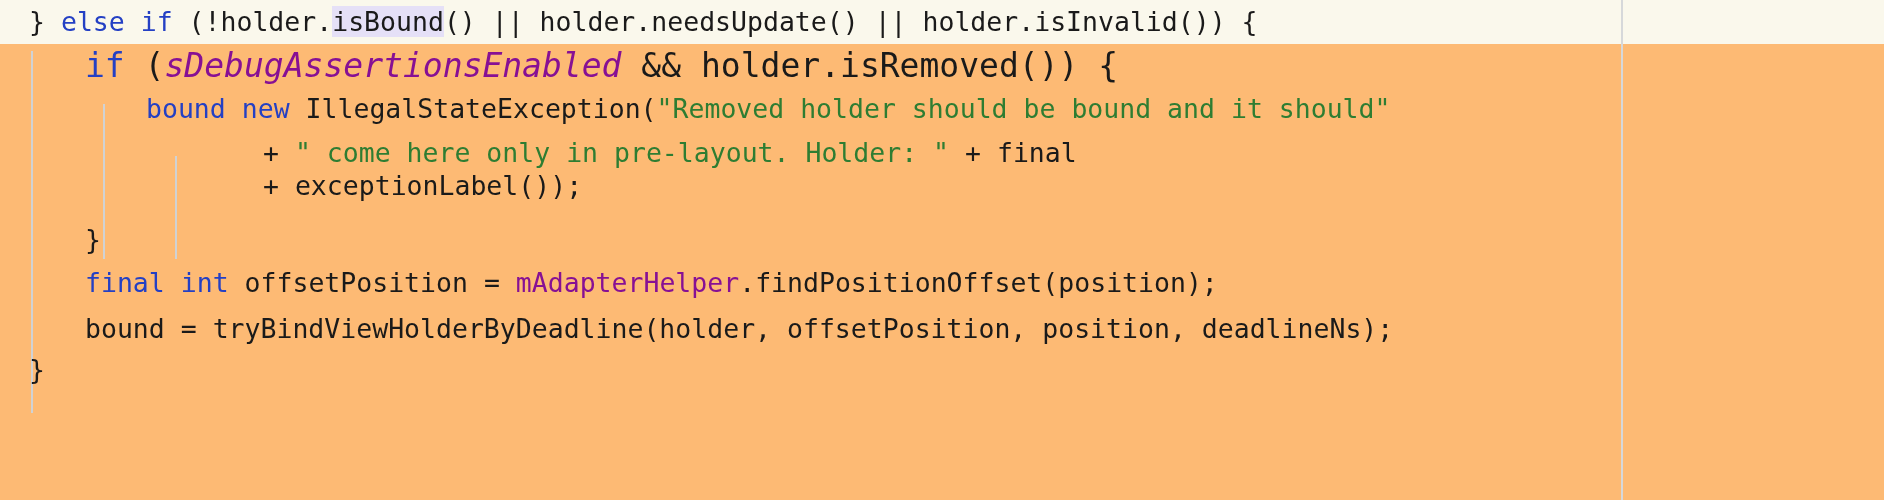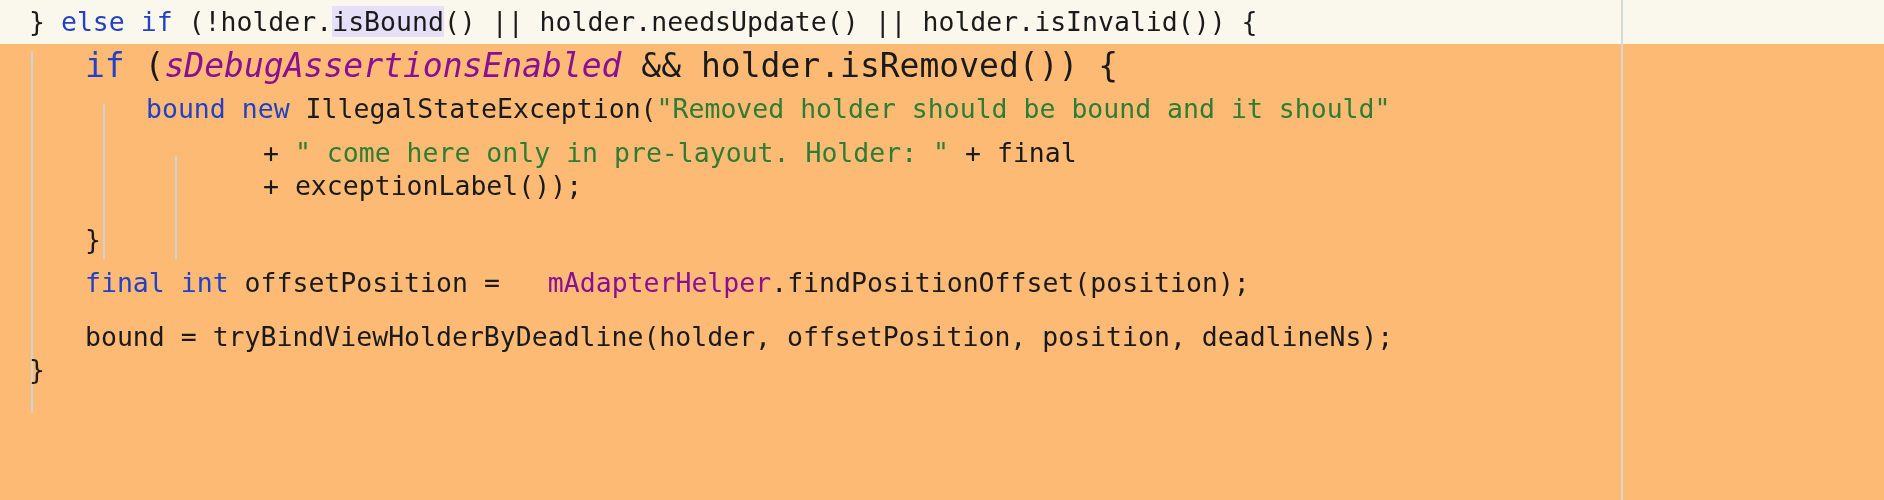--- a/index.html
+++ b/index.html
@@ -64,21 +64,21 @@
     line-height: 43.5px;
     white-space: pre;
     font-size: 26.5px;
     letter-spacing: 0px;
     color: #1a1a1a;
     font-family: "DejaVu Sans Mono", "Liberation Mono", monospace;
   }
 
   .tok { white-space: pre; }
   .tok-kw      { color: #2440c4; }
-  .tok-field   { color: #871094; margin-left: 32px; }
+  .tok-field   { color: #871094; }
   .tok-static  { color: #871094; font-style: italic; }
   .tok-str     { color: #2e7d32; }
   .tok-plain   { color: #1a1a1a; }
   .tok-sel     { background: #e5e0f7; }
 </style>
 </head>
 <body>
 
 <div id="editor">
 
@@ -93,17 +93,17 @@
     </div>
 
   <div class="code-lines" id="code-lines">
       <div class="code-line" style="top: 0px; padding-left: 29px; font-size: 26.5px; line-height: 43.5px; height: 43.5px;"><span class="tok tok-plain">} </span><span class="tok tok-kw">else</span><span class="tok tok-plain"> </span><span class="tok tok-kw">if</span><span class="tok tok-plain"> (!holder.</span><span class="tok tok-plain tok-sel">isBound</span><span class="tok tok-plain">() || holder.needsUpdate() || holder.isInvalid()) {</span></div>
       <div class="code-line" style="top: 43.5px; padding-left: 85px; font-size: 33px; line-height: 43.5px; height: 43.5px;"><span class="tok tok-kw">if</span><span class="tok tok-plain"> (</span><span class="tok tok-static">sDebugAssertionsEnabled</span><span class="tok tok-plain"> &amp;&amp; holder.isRemoved()) {</span></div>
       <div class="code-line" style="top: 87px; padding-left: 146px; font-size: 26.5px; line-height: 43.5px; height: 43.5px;"><span class="tok tok-kw">bound</span><span class="tok tok-plain"> </span><span class="tok tok-kw">new</span><span class="tok tok-plain"> IllegalStateException(</span><span class="tok tok-str">"Removed holder should be bound and it should"</span></div>
       <div class="code-line" style="top: 130.5px; padding-left: 263px; font-size: 26.5px; line-height: 43.5px; height: 43.5px;"><span class="tok tok-plain">+ </span><span class="tok tok-str">" come here only in pre-layout. Holder: "</span><span class="tok tok-plain"> + final</span></div>
       <div class="code-line" style="top: 164px; padding-left: 263px; font-size: 26.5px; line-height: 43.5px; height: 43.5px;"><span class="tok tok-plain">+ exceptionLabel());</span></div>
       <div class="code-line" style="top: 217.5px; padding-left: 85px; font-size: 26.5px; line-height: 43.5px; height: 43.5px;"><span class="tok tok-plain">}</span></div>
       <div class="code-line" style="top: 261px; padding-left: 85px; font-size: 26.5px; line-height: 43.5px; height: 43.5px;"><span class="tok tok-kw">final</span><span class="tok tok-plain"> </span><span class="tok tok-kw">int</span><span class="tok tok-plain"> offsetPosition = </span><span class="tok tok-field">mAdapterHelper</span><span class="tok tok-plain">.findPositionOffset(position);</span></div>
-      <div class="code-line" style="top: 315px; padding-left: 85px; font-size: 26.5px; line-height: 43.5px; height: 43.5px;"><span class="tok tok-plain">bound = tryBindViewHolderByDeadline(holder, offsetPosition, position, deadlineNs);</span></div>
+      <div class="code-line" style="top: 307px; padding-left: 85px; font-size: 26.5px; line-height: 43.5px; height: 43.5px;"><span class="tok tok-plain">bound = tryBindViewHolderByDeadline(holder, offsetPosition, position, deadlineNs);</span></div>
       <div class="code-line" style="top: 348px; padding-left: 29px; font-size: 26.5px; line-height: 43.5px; height: 43.5px;"><span class="tok tok-plain">}</span></div>
     </div>
 
 </div>
 
 </body></html>

